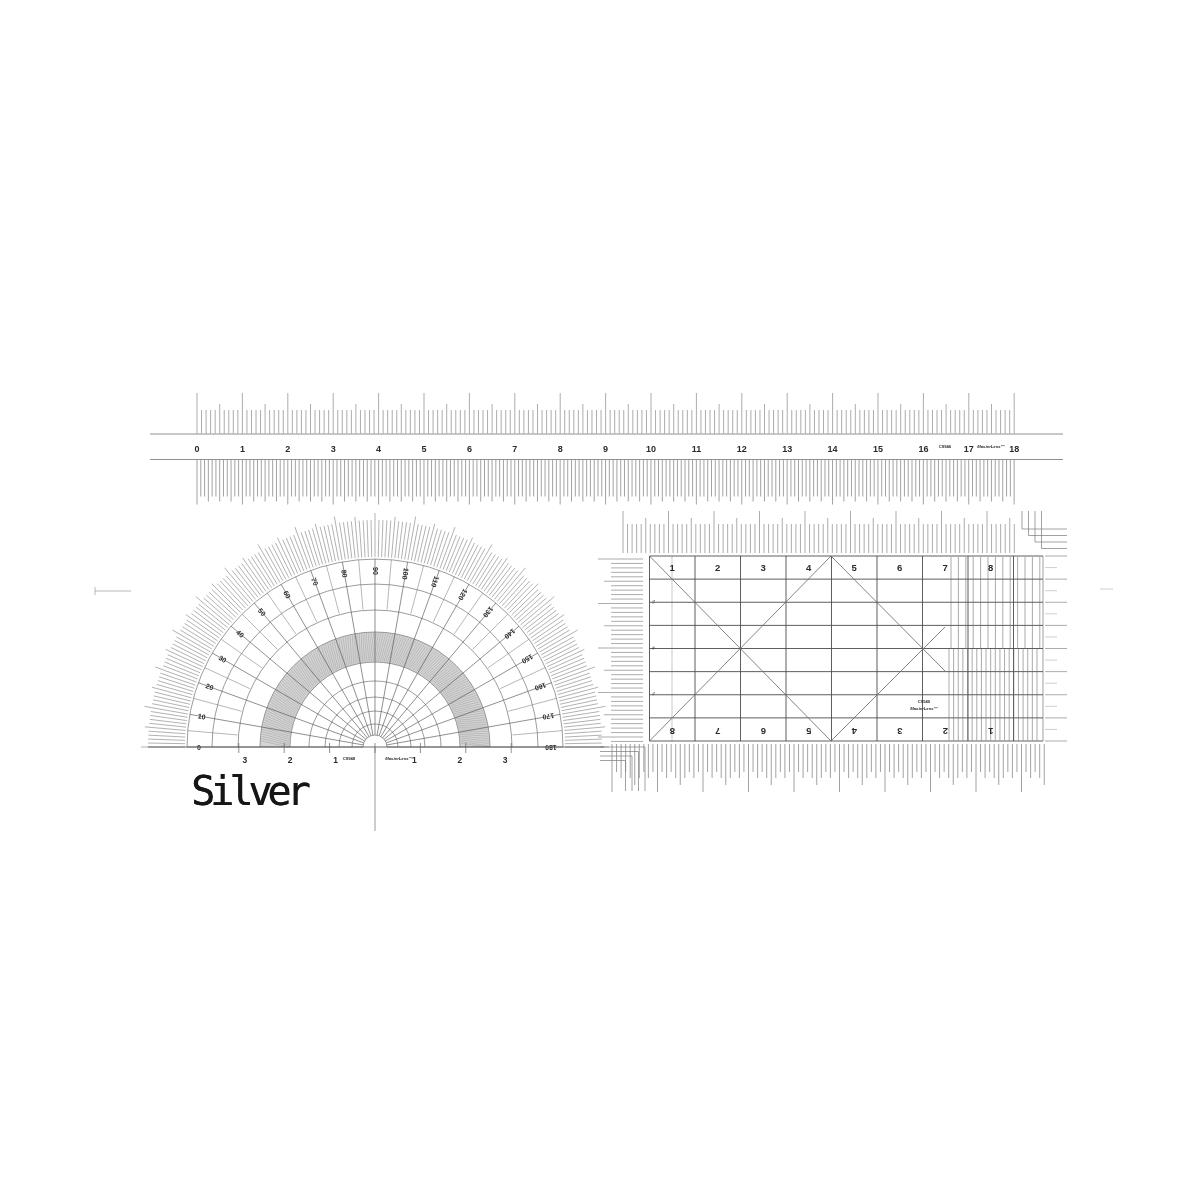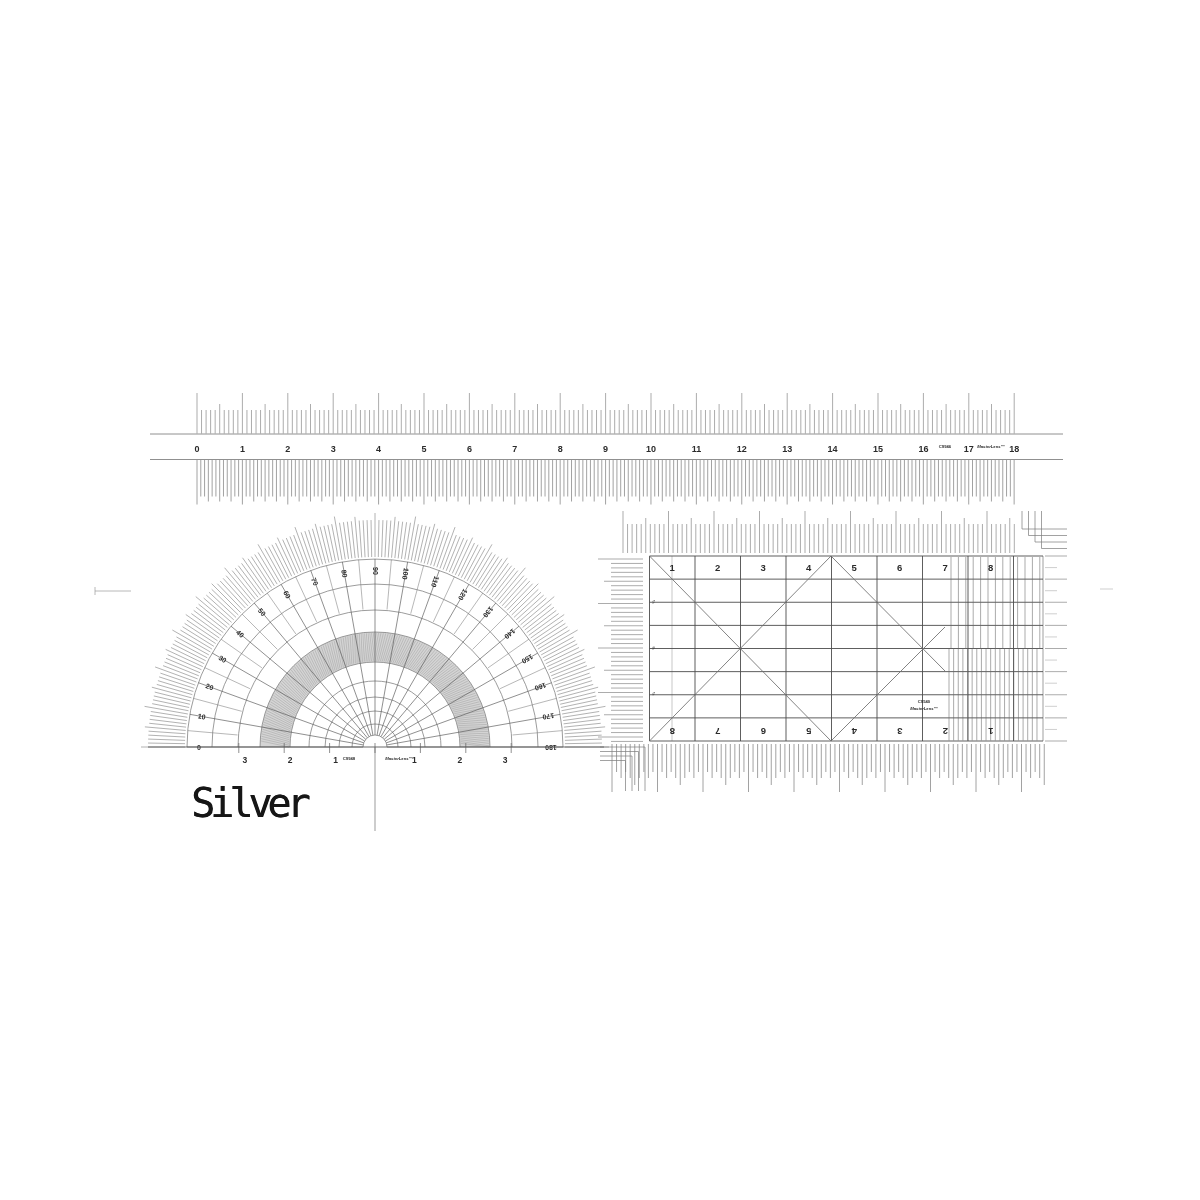--- a/index.html
+++ b/index.html
@@ -2,21 +2,21 @@
 <html><head>
 <meta charset="utf-8">
 <style>
   html,body{margin:0;padding:0;background:#ffffff;}
   .photo{position:relative;width:1200px;height:1200px;background:#ffffff;overflow:hidden;
          font-family:"Liberation Sans",sans-serif;}
   svg text{font-family:"Liberation Sans",sans-serif;}
   .silver{position:absolute;left:191px;top:768px;
           font-family:"DejaVu Sans Mono",monospace;
           font-size:40px;letter-spacing:-5px;color:#161616;
-          text-shadow:0.5px 0 0 #161616;white-space:nowrap;margin-top:12px;}
+          text-shadow:0.5px 0 0 #161616;white-space:nowrap;}
 </style>
 </head>
 <body>
 
 <div class="photo">
   <svg id="photo-svg" width="1200" height="1200" viewBox="0 0 1200 1200">
       <g>
         <line x1="150" y1="434" x2="1063" y2="434" stroke="#7d7d7d" stroke-width="1" stroke-opacity="0.85"></line>
         <line x1="150" y1="459.5" x2="1063" y2="459.5" stroke="#7d7d7d" stroke-width="1" stroke-opacity="0.85"></line>
         <line x1="197" y1="393" x2="197" y2="433.5" stroke="#7d7d7d" stroke-width="0.8" stroke-opacity="0.8"></line>

